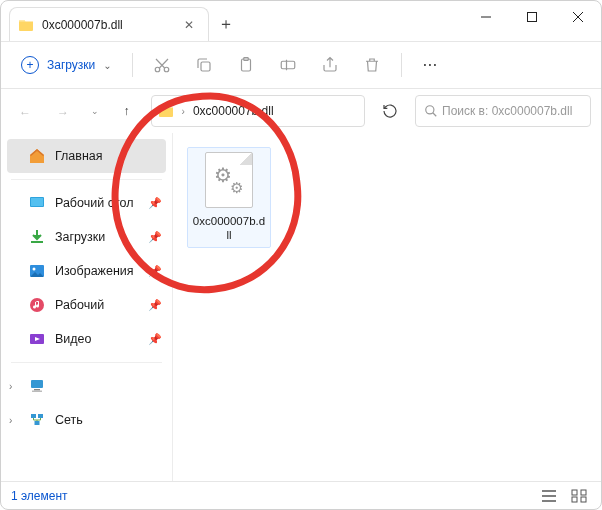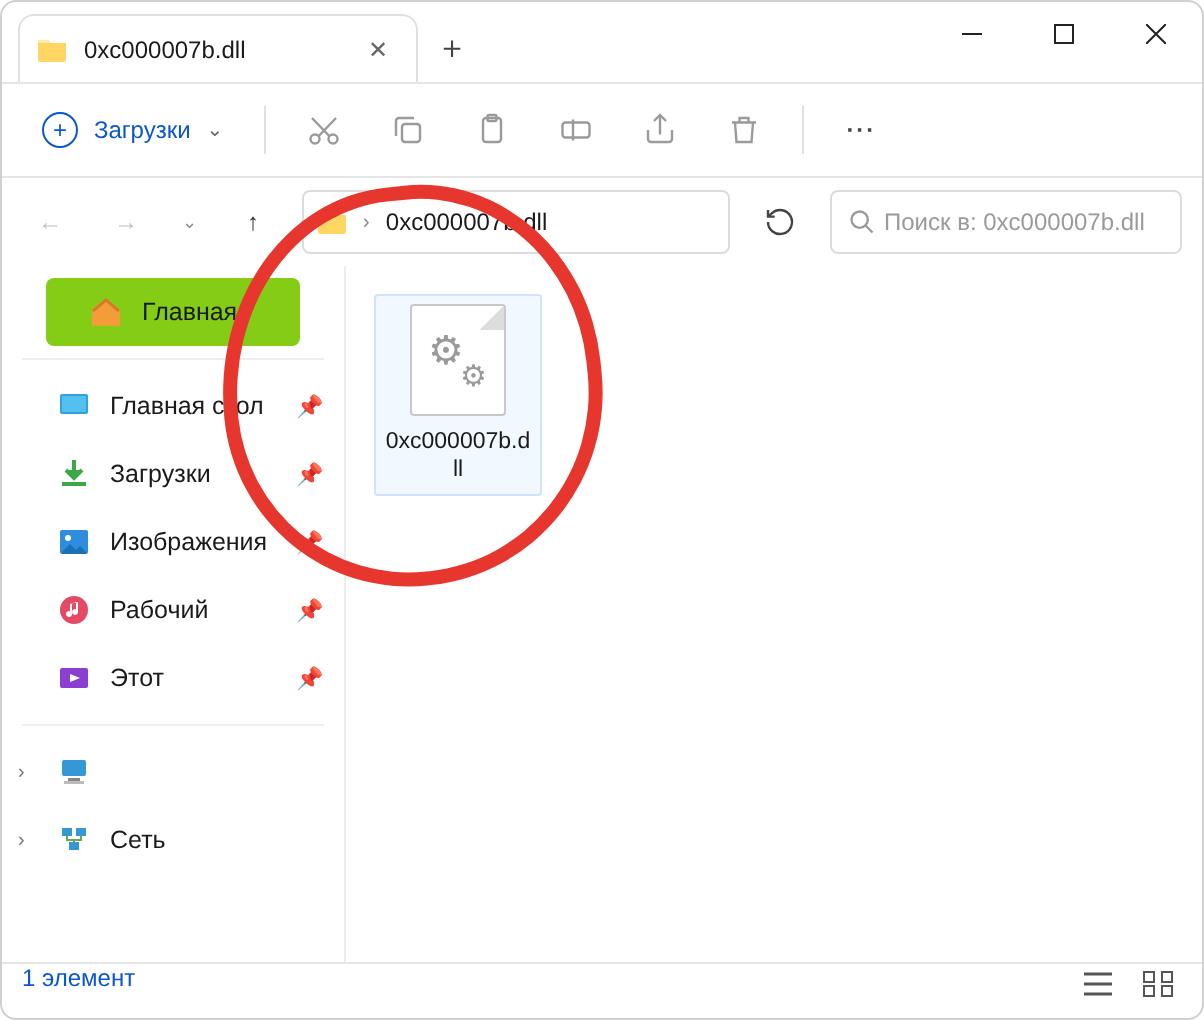--- a/index.html
+++ b/index.html
@@ -28,34 +28,34 @@
   .address { flex: 1; display: flex; align-items: center; height: 32px; border: 1px solid #dcdcdc; border-radius: 4px; padding: 0 6px; gap: 6px; background: #fff; }
   .addr-text { font-size: 12px; }
   .addr-caret { color: #888; font-size: 10px; padding: 0 2px; }
   .refresh { width: 30px; height: 30px; display: flex; align-items: center; justify-content: center; color: #444; cursor: pointer; }
   .search { width: 176px; height: 32px; border: 1px solid #dcdcdc; border-radius: 4px; display: flex; align-items: center; padding: 0 8px; gap: 4px; color: #888; }
   .search input { border: none; outline: none; font-size: 12px; width: 100%; color: #333; background: transparent; }
   .search input::placeholder { color: #9a9a9a; }
   .body { display: flex; height: calc(100% - 40px - 48px - 44px - 28px); }
   .sidebar { width: 172px; border-right: 1px solid #ececec; padding-top: 4px; overflow: hidden; }
   .side-item { display: flex; align-items: center; height: 34px; padding: 0 10px 0 28px; gap: 10px; font-size: 12.5px; cursor: pointer; position: relative; }
-  .side-item.active { background: #84cc16; border-radius: 4px; margin: 2px 22px; padding-left: 22px; }
+  .side-item.active { background: #e5e5e5; border-radius: 4px; margin: 2px 6px; padding-left: 22px; }
   .side-item .pin { margin-left: auto; color: #b5b5b5; font-size: 11px; }
   .side-item .expand { position: absolute; left: 8px; color: #777; font-size: 10px; }
   .side-sep { height: 1px; background: #eee; margin: 6px 10px; }
   .side-icon { width: 16px; height: 16px; flex: 0 0 16px; display: flex; align-items: center; justify-content: center; }
   .content { flex: 1; padding: 14px; position: relative; }
   .file-item { width: 84px; display: flex; flex-direction: column; align-items: center; gap: 6px; padding: 4px; border: 1px solid #cfe3ff; background: #f2f8ff; border-radius: 2px; cursor: pointer; }
   .file-icon { width: 48px; height: 56px; border: 1px solid #c8c8c8; background: #fff; border-radius: 2px; position: relative; }
   .file-icon::before { content: ""; position: absolute; top: 0; right: 0; width: 12px; height: 12px; background: linear-gradient(135deg, transparent 49%, #ddd 50%); }
   .gear-g { position: absolute; color: #9a9a9a; }
   .gear-g.g1 { top: 10px; left: 8px; font-size: 20px; }
   .gear-g.g2 { top: 26px; left: 24px; font-size: 15px; }
   .file-label { font-size: 11.5px; text-align: center; line-height: 1.25; word-break: break-all; }
-  .statusbar { position: absolute; bottom: 0; left: 0; right: 0; height: 28px; border-top: 1px solid #e6e6e6; display: flex; align-items: flex-start; padding: 0 10px; font-size: 12px; color: #0b57d0; }
+  .statusbar { position: absolute; bottom: 0; left: 0; right: 0; height: 28px; border-top: 1px solid #e6e6e6; display: flex; align-items: center; padding: 0 10px; font-size: 12px; color: #0b57d0; }
   .status-right { margin-left: auto; display: flex; gap: 6px; color: #555; }
   .view-toggle { width: 24px; height: 20px; display: flex; align-items: center; justify-content: center; cursor: pointer; }
   .annotation { position: absolute; top: 92px; left: 110px; width: 190px; height: 200px; border: 7px solid #e6362e; border-radius: 50% 48% 52% 50% / 55% 50% 50% 48%; transform: rotate(-6deg); pointer-events: none; z-index: 50; }
   svg { display: block; }
 </style>
 </head>
 <body>
 
 <div class="titlebar">
   <div class="tab">
@@ -180,21 +180,21 @@
       <span>Главная</span>
     </div>
     <div class="side-sep"></div>
     <div class="side-item">
       <span class="side-icon">
           <svg viewBox="0 0 16 16" width="16" height="16">
             <rect x="1" y="2" width="14" height="10" rx="1" fill="#2ea3dd"></rect>
             <rect x="2" y="3" width="12" height="8" fill="#54c0f0"></rect>
           </svg>
         </span>
-      <span>Главная стол</span>
+      <span>Рабочий стол</span>
       <span class="pin">📌</span>
     </div>
     <div class="side-item">
       <span class="side-icon">
           <svg viewBox="0 0 16 16" width="16" height="16">
             <path fill="#39a845" d="M8 1v8M4 6l4 4 4-4" stroke="#39a845" stroke-width="2"></path>
             <rect x="2" y="12" width="12" height="2" fill="#39a845"></rect>
           </svg>
         </span>
       <span>Загрузки</span>
@@ -221,21 +221,21 @@
       <span>Рабочий</span>
       <span class="pin">📌</span>
     </div>
     <div class="side-item">
       <span class="side-icon">
           <svg viewBox="0 0 16 16" width="16" height="16">
             <rect x="1" y="3" width="14" height="10" rx="1" fill="#8a3fd1"></rect>
             <path d="M6 6l5 2-5 2z" fill="#fff"></path>
           </svg>
         </span>
-      <span>Этот</span>
+      <span>Видео</span>
       <span class="pin">📌</span>
     </div>
     <div class="side-sep"></div>
     <div class="side-item">
       <span class="expand">›</span>
       <span class="side-icon">
           <svg viewBox="0 0 16 16" width="16" height="16">
             <rect x="2" y="2" width="12" height="8" rx="1" fill="#3597d3"></rect>
             <rect x="5" y="11" width="6" height="1.5" fill="#888"></rect>
             <rect x="3" y="12.5" width="10" height="1.5" fill="#bbb"></rect>

